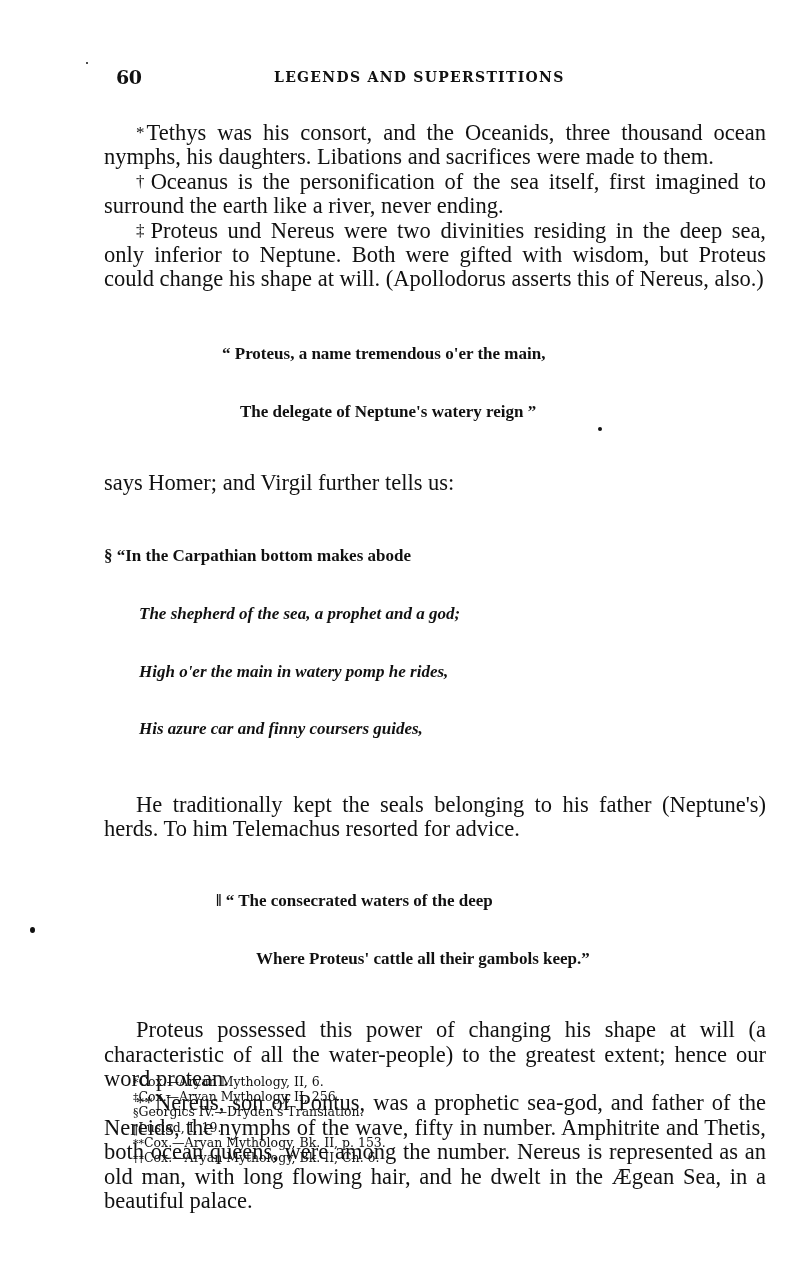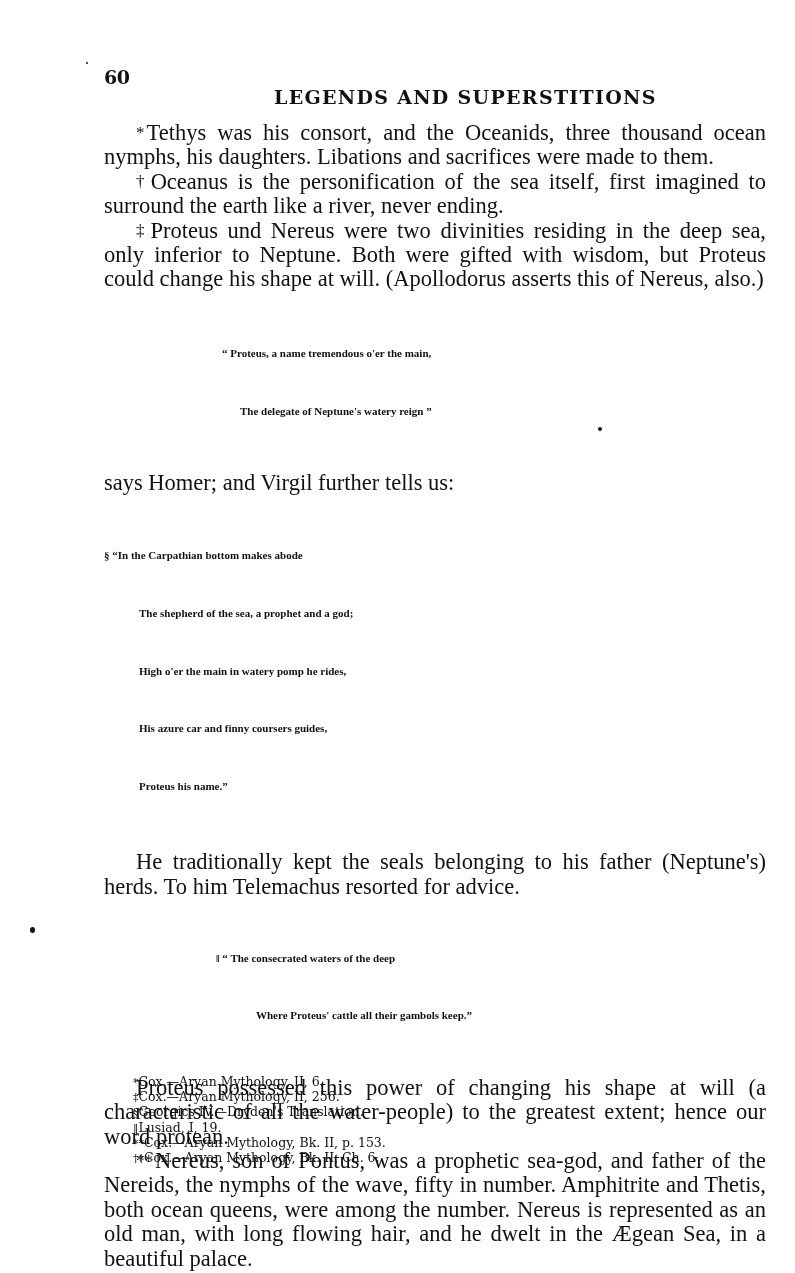--- a/index.html
+++ b/index.html
@@ -22,34 +22,34 @@
     }
     .header {
       position: absolute;
       top: 66px;
       left: 104px;
       width: 662px;
       height: 28px;
     }
     .page-number {
       position: absolute;
-      left: 0;
+      left: 12px;
       top: 0;
       font-family: "DejaVu Serif", serif;
       font-weight: bold;
       font-size: 19px;
       letter-spacing: -0.5px;
     }
     .running-head {
       position: absolute;
       left: 170px;
-      top: 20px;
+      top: 3px;
       font-family: "DejaVu Serif", serif;
       font-weight: bold;
-      font-size: 19px;
+      font-size: 14px;
       letter-spacing: 1.3px;
     }
     .body {
       position: absolute;
       left: 104px;
       top: 121px;
       width: 662px;
     }
     .para {
       font-size: 22.5px;
@@ -57,32 +57,32 @@
       text-align: justify;
       margin: 0;
     }
     .para.indent { text-indent: 32px; }
     .mark {
       font-size: 17px;
       vertical-align: 2px;
       margin-right: 2px;
     }
     .quote {
-      font-size: 11px;
+      font-size: 17px;
       line-height: 19.2px;
       font-weight: bold;
       margin: 0;
       white-space: pre;
     }
     .quote1 { margin-left: 118px; margin-top: 14px; margin-bottom: 12px; }
     .quote2 { margin-top: 12px; margin-bottom: 16px; }
     .quote3 { margin-left: 112px; margin-top: 11px; margin-bottom: 12px; }
     .quote .qline { display: block; }
     .quote .qline.cont { padding-left: 18px; }
-    .quote2 .qline.cont { padding-left: 35px; }
+    .quote2 .qline.cont { padding-left: 35px; font-style: italic; }
     .quote3 .qline.cont { padding-left: 40px; }
     .italic { }
     .stray-dot {
       position: absolute;
       width: 4px; height: 4px;
       background: #111;
       border-radius: 50%;
     }
     .footnotes {
       position: absolute;
@@ -130,21 +130,20 @@
 
     <p class="para">
       <span>says Homer; and Virgil further tells us:</span>
     </p>
 
     <div class="quote quote2">
       <span class="qline"><span>§</span> <span>“In the Carpathian bottom makes abode</span></span>
       <span class="qline cont">The shepherd of the sea, a prophet and a god;</span>
       <span class="qline cont">High o'er the main in watery pomp he rides,</span>
       <span class="qline cont">His azure car and finny coursers guides,</span>
-      <span class="qline cont">Proteus his name.”</span>
     </div>
 
     <p class="para indent">
       <span>He traditionally kept the seals belonging to his father (Neptune's) herds.  To him Telemachus resorted for advice.</span>
     </p>
 
 
     <div class="quote quote3">
       <span class="qline"><span>‖</span> <span>“ The consecrated waters of the deep</span></span>
       <span class="qline cont">Where Proteus' cattle all their gambols keep.”</span>

